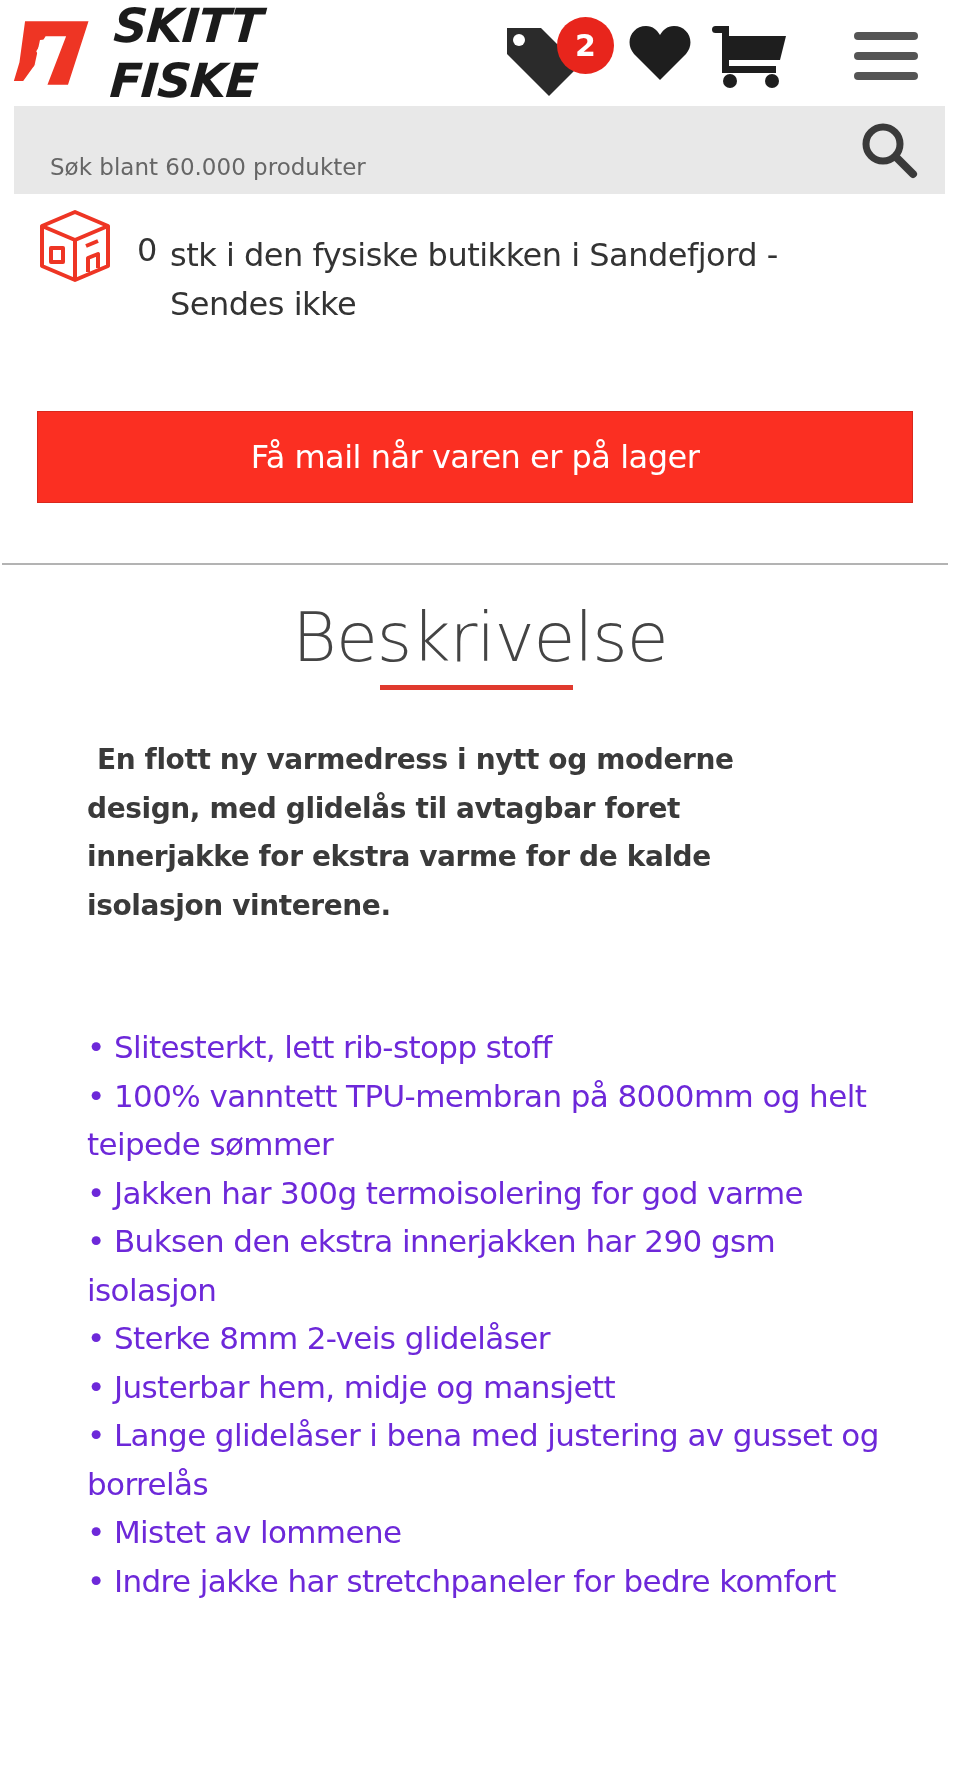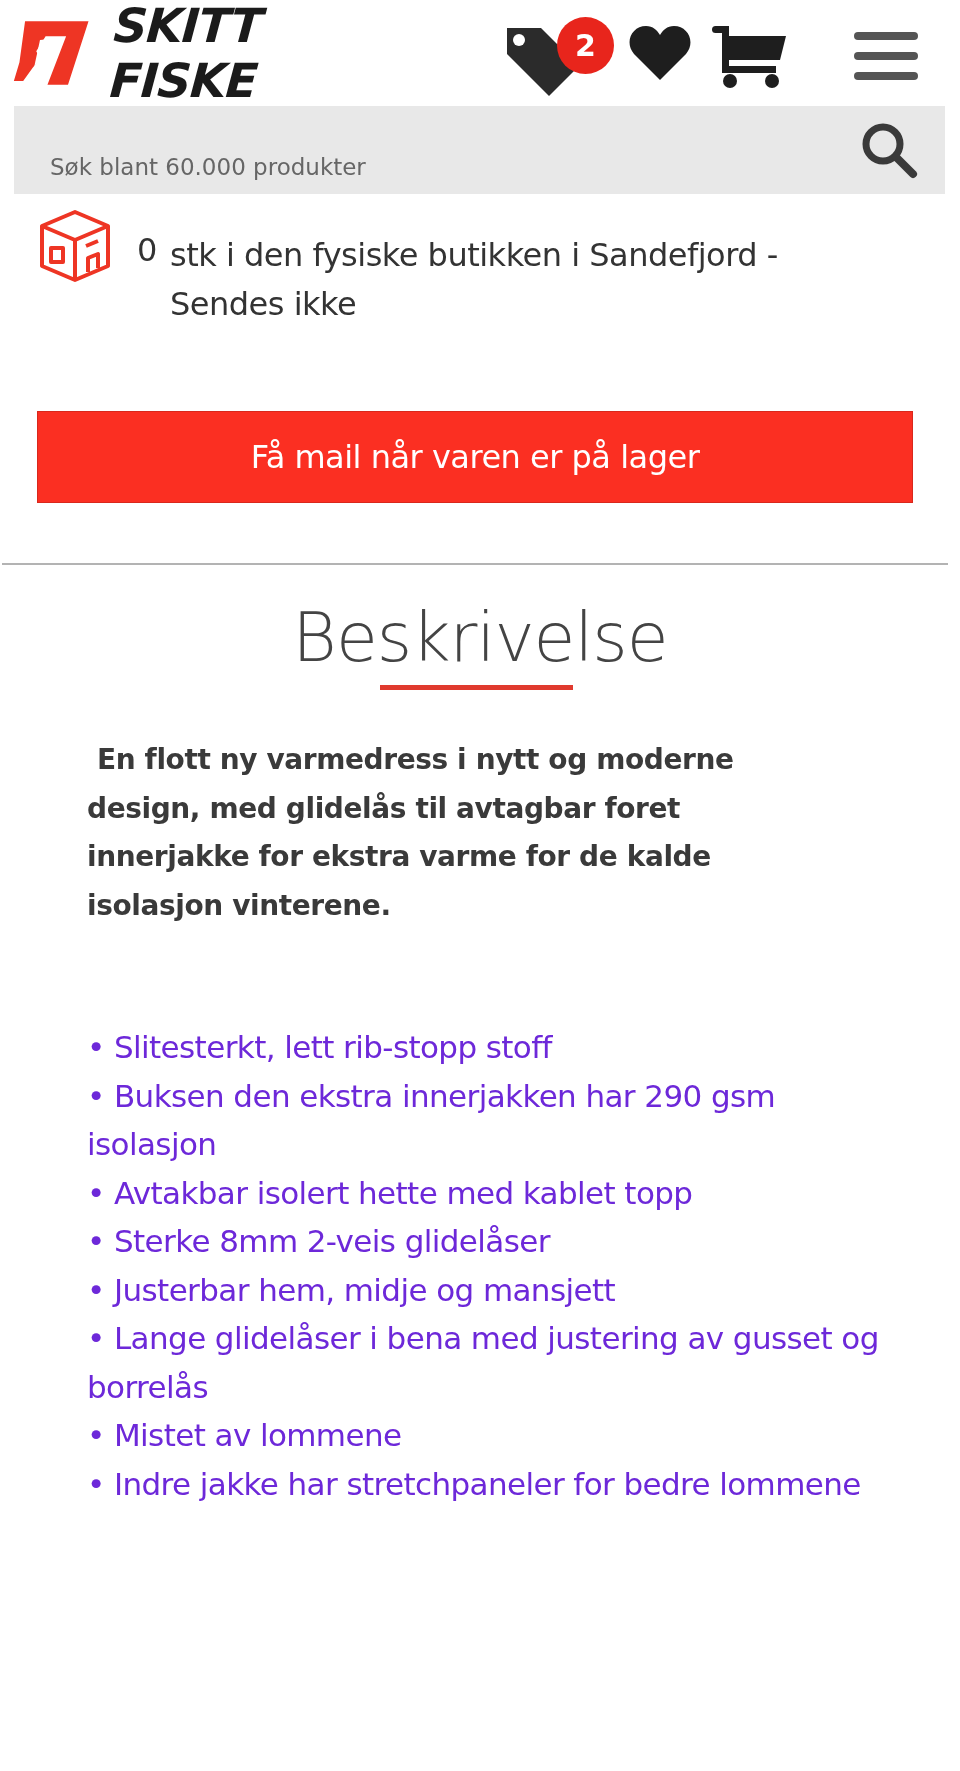--- a/index.html
+++ b/index.html
@@ -135,20 +135,21 @@
 
 <div class="abs intro">
   <span class="first">En flott ny varmedress i nytt og moderne</span>
   <span>design, med glidelås til avtagbar foret</span>
   <span>innerjakke for ekstra varme for de kalde</span>
   <span>isolasjon vinterene.</span>
 </div>
 
 <ul class="abs bullets">
   <li>• Slitesterkt, lett rib-stopp stoff</li>
+  <li>• 100% vanntett TPU-membran på 8000mm og helt teipede sømmer</li>
+  <li>• Jakken har 300g termoisolering for god varme</li>
   <li>• Buksen den ekstra innerjakken har 290 gsm isolasjon</li>
-  <li>• Avtakbar isolert hette med kablet topp</li>
   <li>• Sterke 8mm 2-veis glidelåser</li>
   <li>• Justerbar hem, midje og mansjett</li>
   <li>• Lange glidelåser i bena med justering av gusset og borrelås</li>
   <li>• Mistet av lommene</li>
-  <li>• Indre jakke har stretchpaneler for bedre lommene</li>
+  <li>• Indre jakke har stretchpaneler for bedre komfort</li>
 </ul>
 
 </body></html>

